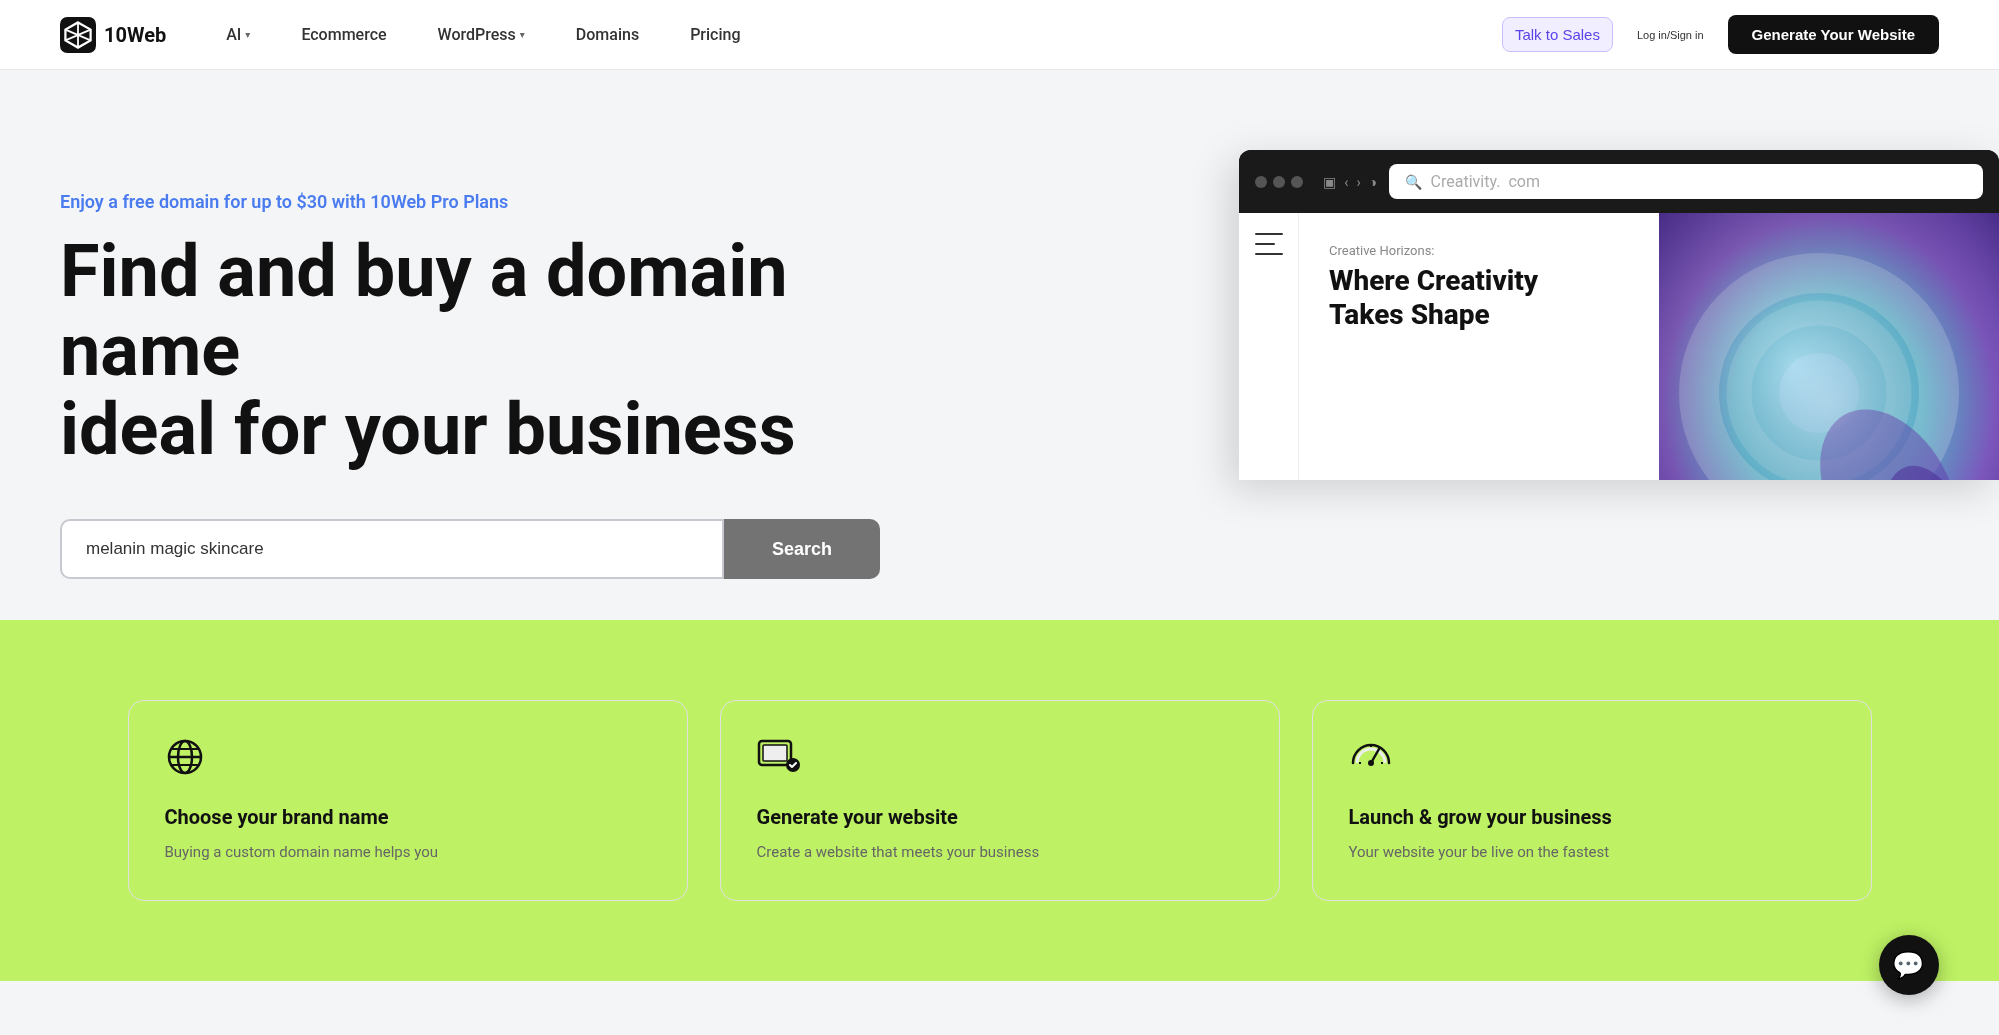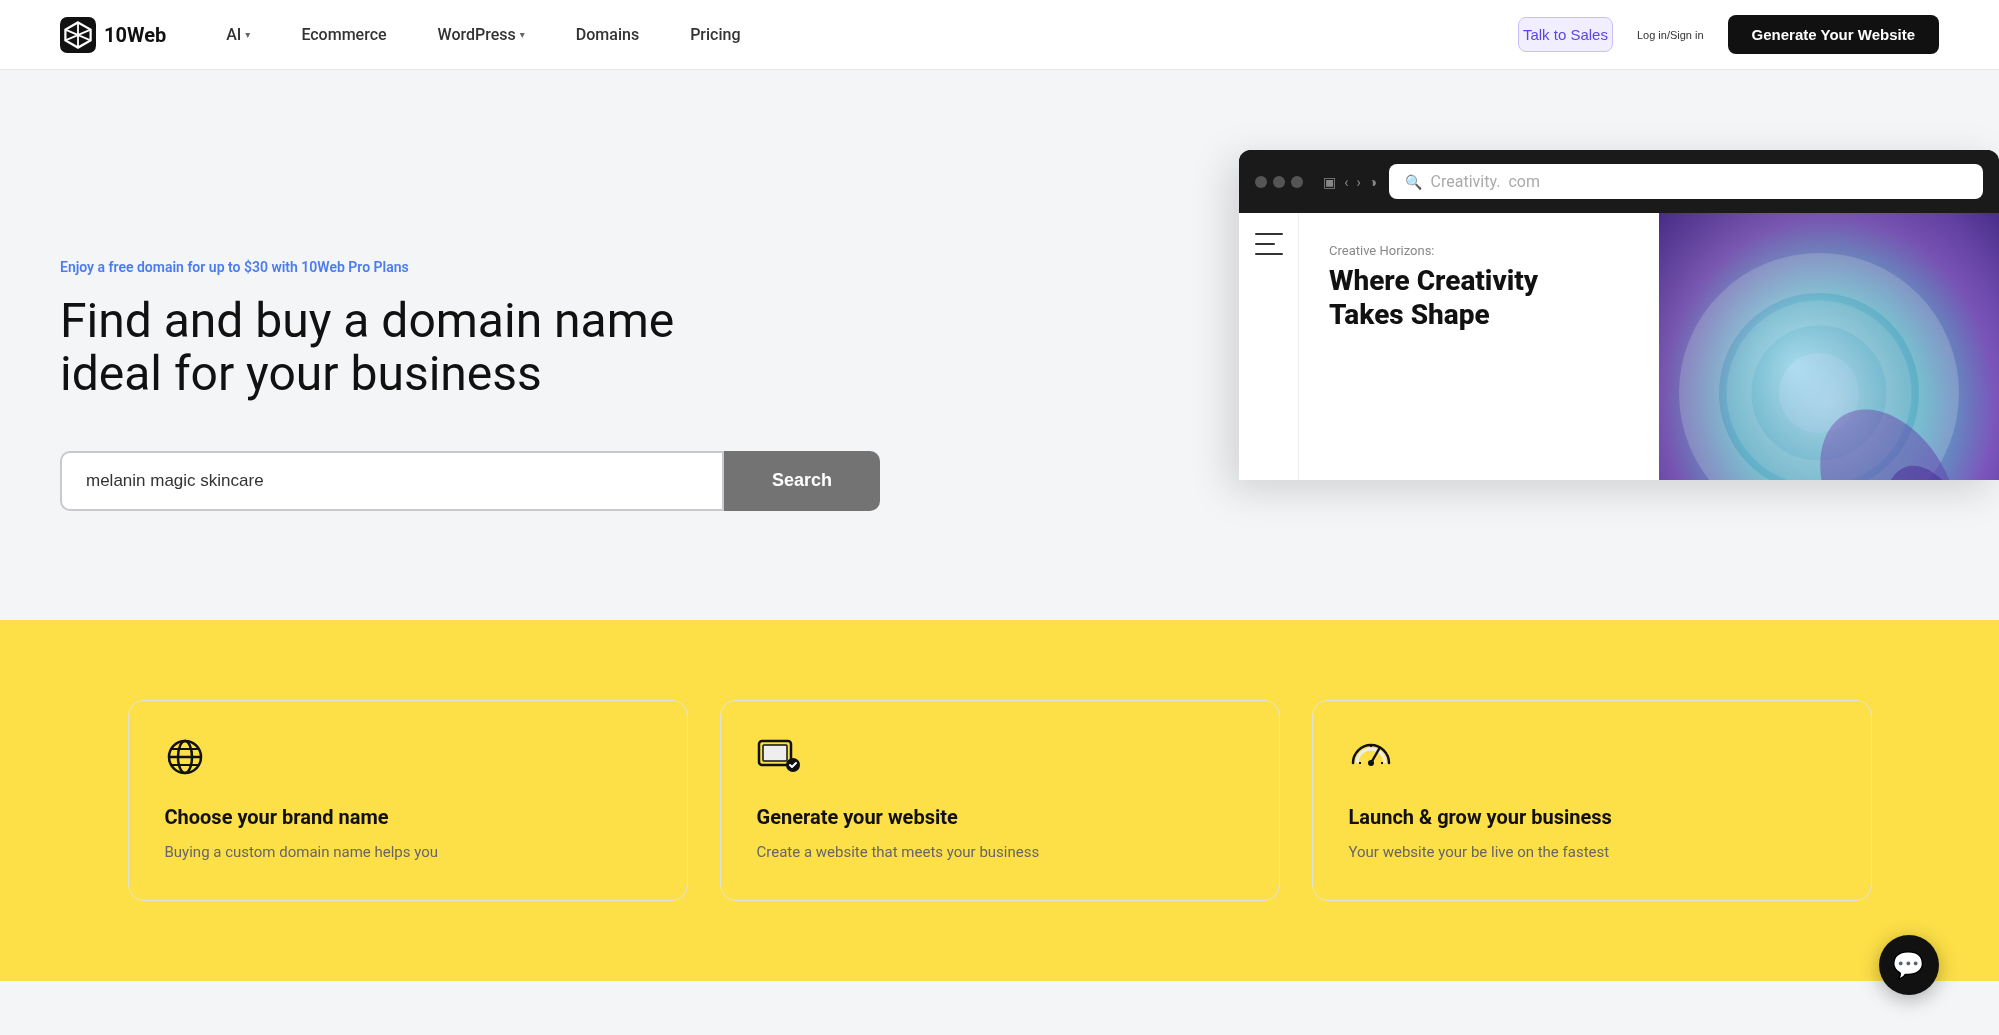--- a/index.html
+++ b/index.html
@@ -23,21 +23,21 @@
     .nav-link {
       color: #333; text-decoration: none; font-size: 16px; font-weight: 500; display: flex; align-items: center; gap: 4px;
     }
     .chevron {
       font-size: 10px; color: #666;
     }
     .nav-cta-group {
       display: flex; align-items: center; gap: 24px;
     }
     .btn-talk-sales {
-      background: #f0eeff; color: #5b44e8; border: 1px solid #c9bfff; border-radius: 8px; padding: 8px 4px; font-size: 15px; font-weight: 500; cursor: pointer;
+      background: #f0eeff; color: #5b44e8; border: 1px solid #c9bfff; border-radius: 8px; padding: 8px 12px; font-size: 15px; font-weight: 500; cursor: pointer;
     }
     .btn-login {
       background: none; border: none; color: #333; font-size: 11px; font-weight: 500; cursor: pointer;
     }
     .btn-generate {
       background: #111; color: #fff; border: none; border-radius: 8px; padding: 11px 24px; font-size: 15px; font-weight: 600; cursor: pointer;
     }
 
     
     .hero {
@@ -48,24 +48,24 @@
       min-height: 550px;
       position: relative;
       overflow: hidden;
     }
     .hero-left {
       flex: 1;
       max-width: 900px;
       padding-right: 60px;
     }
     .hero-badge {
-      color: #4a7cf0; font-size: 14px; font-weight: 600; margin-bottom: 20px;
+      color: #4a7cf0; font-size: 18px; font-weight: 600; margin-bottom: 20px;
     }
     .hero-title {
-      font-size: 48px; font-weight: 400; line-height: 1.1; color: #111; margin-bottom: 50px;
+      font-size: 72px; font-weight: 700; line-height: 1.1; color: #111; margin-bottom: 50px;
     }
     .search-bar {
       display: flex; gap: 0; max-width: 820px;
     }
     .search-input {
       flex: 1; padding: 18px 24px; font-size: 17px; border: 2px solid #c8c8d0; border-radius: 10px 0 0 10px; outline: none; background: #fff; color: #333;
     }
     .search-button {
       background: #737373; color: #fff; border: none; border-radius: 0 10px 10px 0; padding: 18px 48px; font-size: 18px; font-weight: 600; cursor: pointer;
     }
@@ -162,21 +162,21 @@
     .spiral-deco {
       position: absolute;
       top: -20px; left: -20px;
       width: 380px; height: 420px;
       border-radius: 50%;
       background: radial-gradient(circle at 40% 40%, rgba(255,255,255,0.15) 0%, transparent 60%);
     }
 
     
     .cards-section {
-      background: #fde047;
+      background: #bef264;
       padding: 80px 60px;
       display: flex;
       gap: 32px;
       justify-content: center;
     }
     .feature-card {
       border: 1.5px solid #e0e0e0;
       border-radius: 16px;
       padding: 36px 36px;
       flex: 1;

